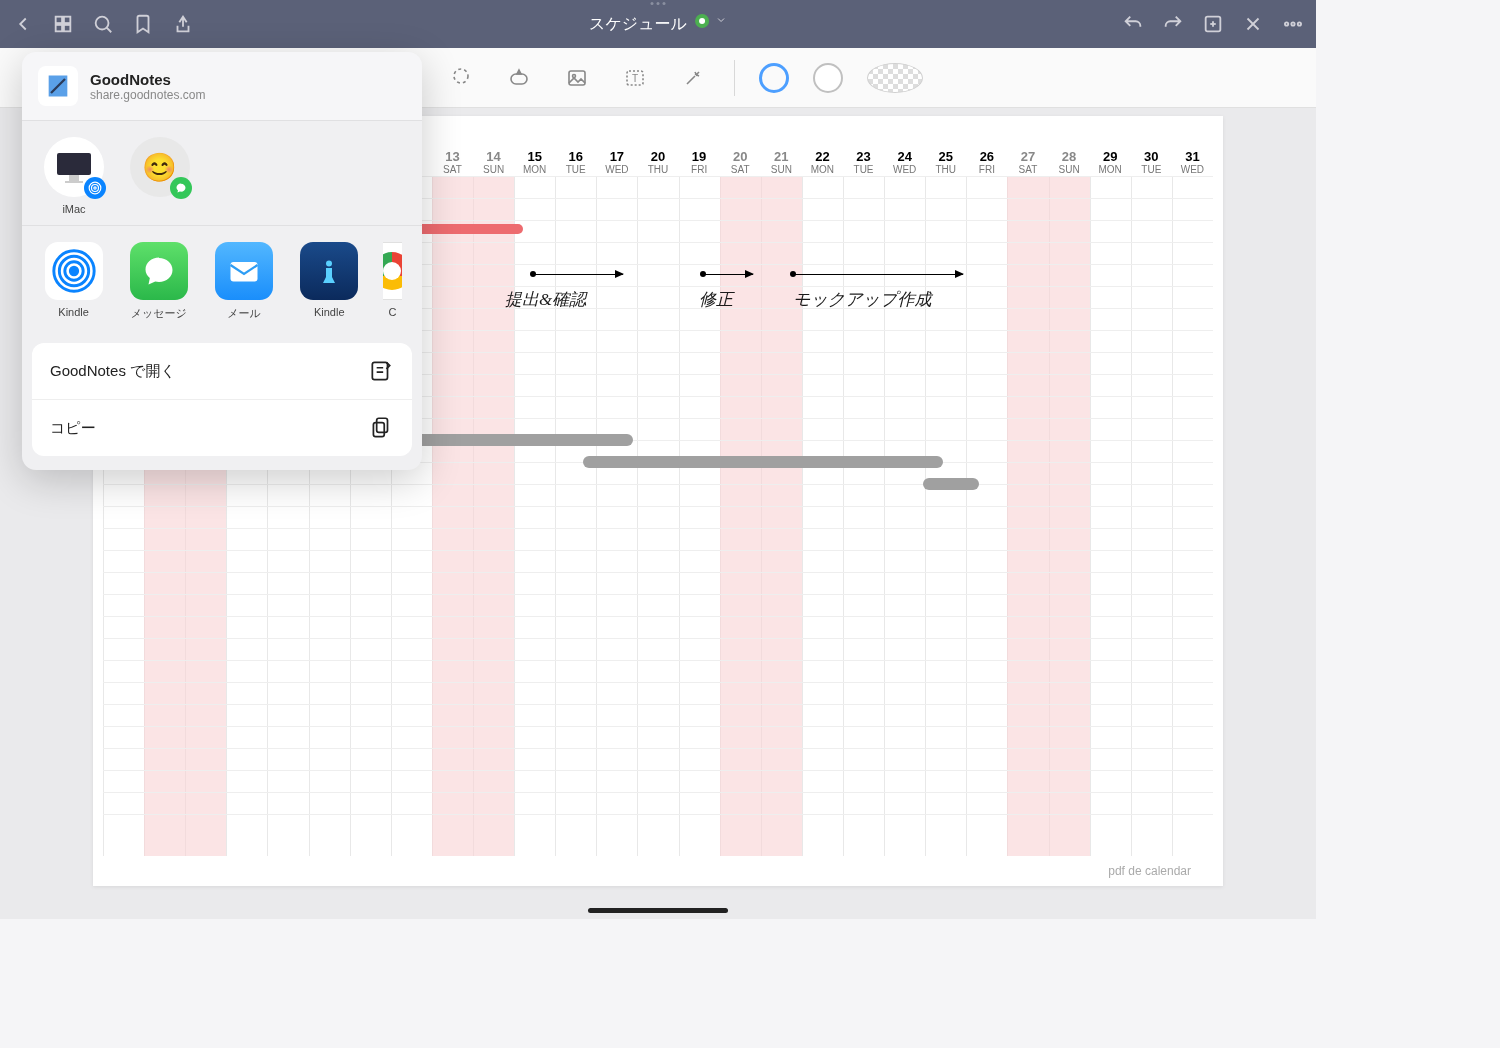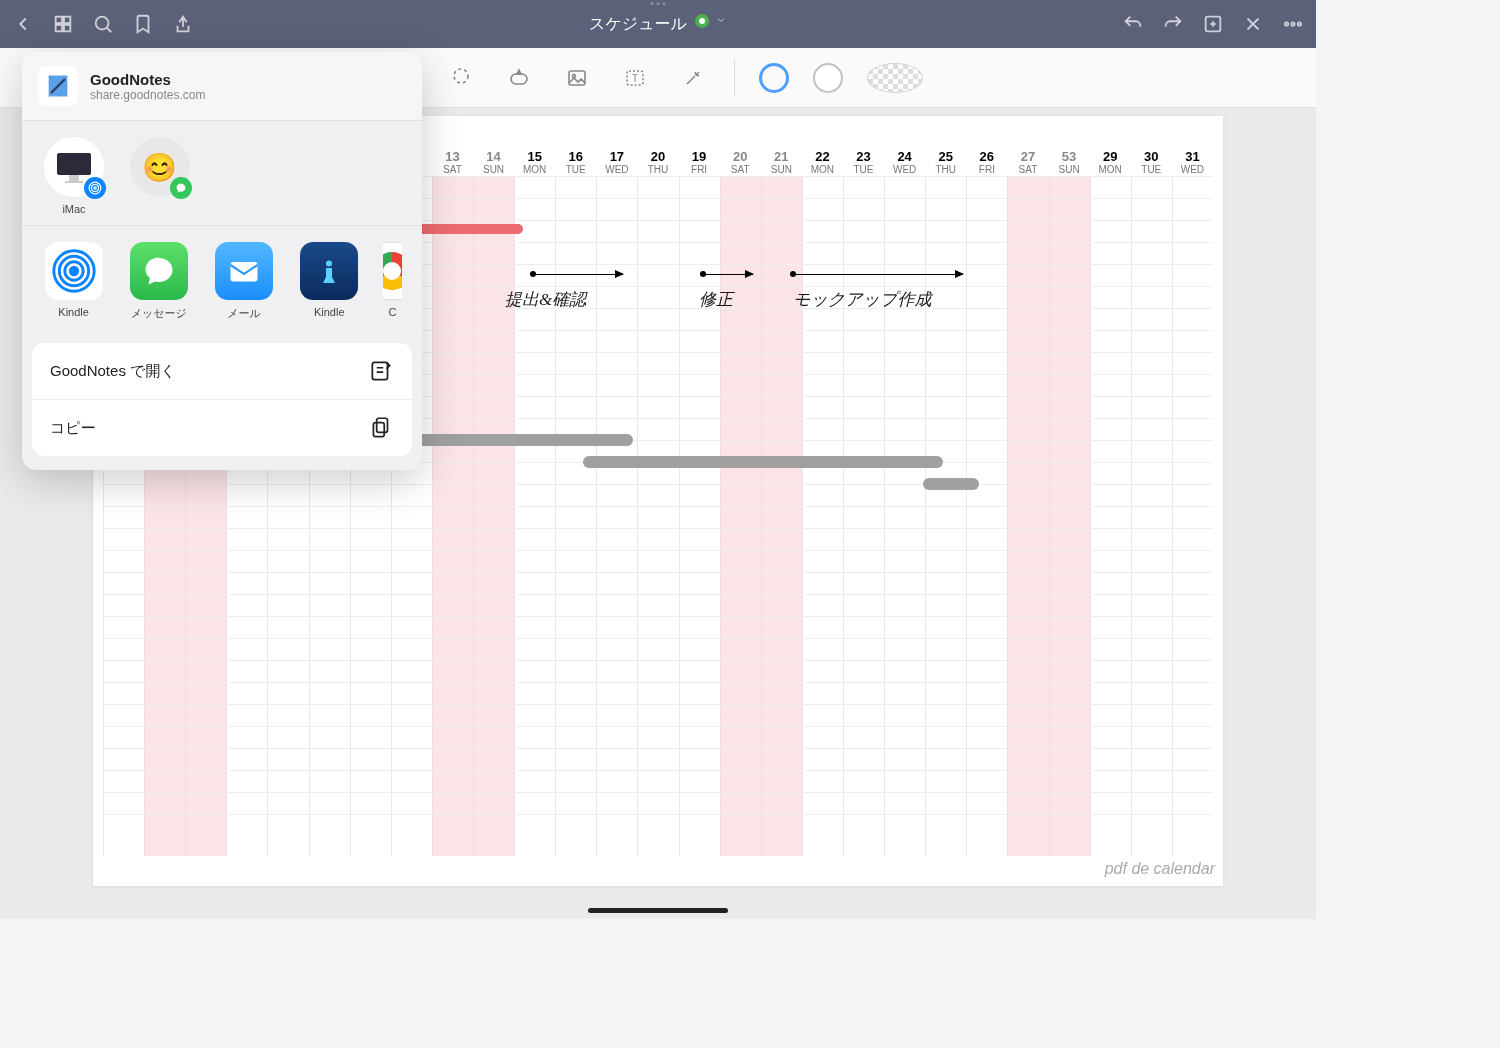--- a/index.html
+++ b/index.html
@@ -41,29 +41,29 @@
     .swatch-blue { border: 3px solid #4d9fff; }
     .swatch-white { border: 2px solid #c0c0c0; background: #fff; }
     .swatch-check { background: repeating-conic-gradient(#ddd 0 25%, #fff 0 50%) 0 0/10px 10px; border: 1px solid #d0d0d0; }
     .swatch-wide { width: 56px; }
     
     
     .canvas-wrap { position: absolute; top: 108px; left: 0; right: 0; bottom: 0; background: #eaeaec; display: flex; justify-content: center; padding-top: 8px; }
     .page { width: 1130px; height: 770px; background: #fff; position: relative; box-shadow: 0 1px 4px rgba(0,0,0,.08); }
     
     
-    .cal-header { position: absolute; top: 34px; left: 10px; right: 10px; height: 26px; display: flex; }
+    .cal-header { position: absolute; top: 34px; left: 10px; right: 10px; height: 26px; display: flex; justify-content: center; }
     .cal-col { flex: 1; text-align: center; font-size: 10px; color: #777; line-height: 1.1; }
     .cal-col .num { font-size: 13px; font-weight: 600; color: #000000; display: block; }
     .cal-col.sun .num, .cal-col.sat .num { color: #888; }
     .cal-body { position: absolute; top: 60px; left: 10px; right: 10px; bottom: 30px; }
     .grid-v { position: absolute; top: 0; bottom: 0; width: 1px; background: #e8e8e8; }
     .grid-h { position: absolute; left: 0; right: 0; height: 1px; background: #eee; }
     .weekend-band { position: absolute; top: 0; bottom: 0; background: #f9d2d4; opacity: .6; }
-    .footer-text { position: absolute; bottom: 8px; right: 8px; font-size: 16px; color: #aaa; font-style: italic; }
+    .footer-text { position: absolute; bottom: 8px; right: 32px; font-size: 12px; color: #aaa; }
     
     
     .red-bar { position: absolute; height: 10px; background: #ed6b6f; border-radius: 5px; }
     .gray-bar { position: absolute; height: 12px; background: #a0a0a0; border-radius: 6px; }
     .label-text { position: absolute; font-family: serif; font-size: 17px; color: #1a1a1a; font-weight: 500; font-style: italic; white-space: nowrap; }
     .arrow-line { position: absolute; height: 1px; background: #000; }
     .arrow-line::before { content: ''; position: absolute; left: -3px; top: -3px; width: 6px; height: 6px; border-radius: 50%; background: #000; }
     .arrow-line::after { content: ''; position: absolute; right: -1px; top: -4px; border-left: 9px solid #000; border-top: 4px solid transparent; border-bottom: 4px solid transparent; }
     
     
@@ -235,21 +235,21 @@
         <div class="cal-col"><span class="num">20</span>THU</div>
         <div class="cal-col"><span class="num">19</span>FRI</div>
         <div class="cal-col sat"><span class="num">20</span>SAT</div>
         <div class="cal-col sun"><span class="num">21</span>SUN</div>
         <div class="cal-col"><span class="num">22</span>MON</div>
         <div class="cal-col"><span class="num">23</span>TUE</div>
         <div class="cal-col"><span class="num">24</span>WED</div>
         <div class="cal-col"><span class="num">25</span>THU</div>
         <div class="cal-col"><span class="num">26</span>FRI</div>
         <div class="cal-col sat"><span class="num">27</span>SAT</div>
-        <div class="cal-col sun"><span class="num">53</span>SUN</div>
+        <div class="cal-col sun"><span class="num">28</span>SUN</div>
         <div class="cal-col"><span class="num">29</span>MON</div>
         <div class="cal-col"><span class="num">30</span>TUE</div>
         <div class="cal-col"><span class="num">31</span>WED</div>
       </div>
     <div class="cal-body" id="cal-body">
 
     <div class="grid-v" style="left: 0%;"></div>
         <div class="grid-v" style="left: 3.7037%;"></div>
         <div class="weekend-band" style="left: 3.7037%; width: 3.7037%;"></div>
         <div class="grid-v" style="left: 7.40741%;"></div>

